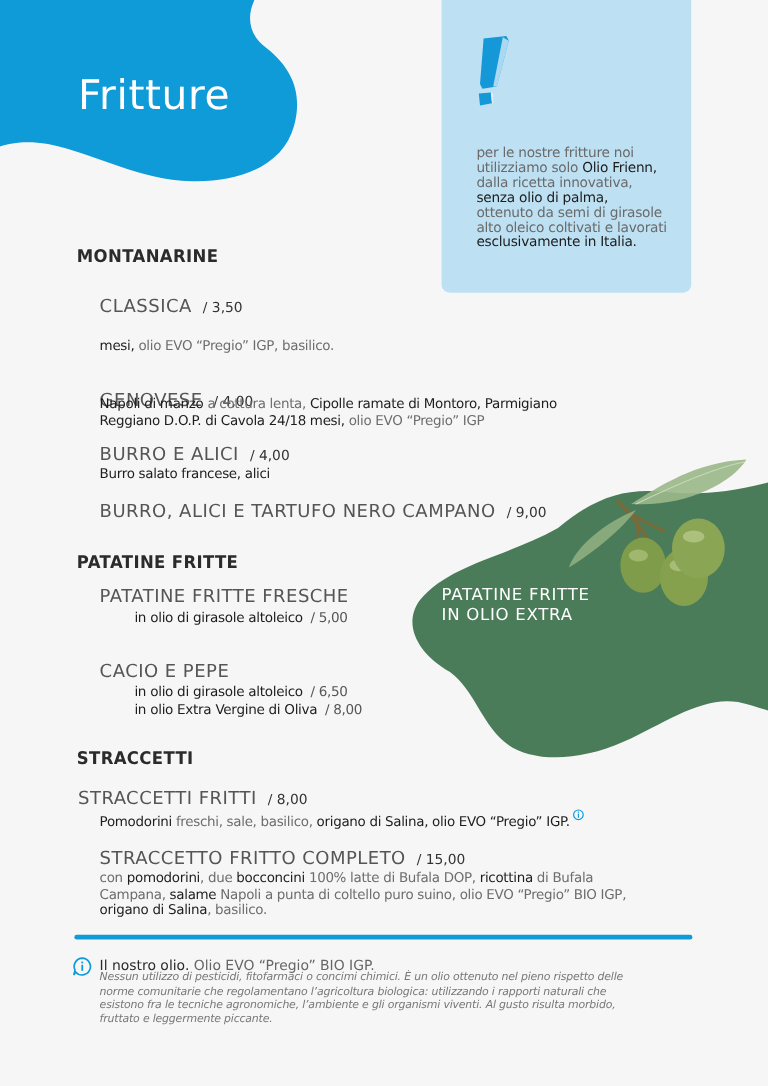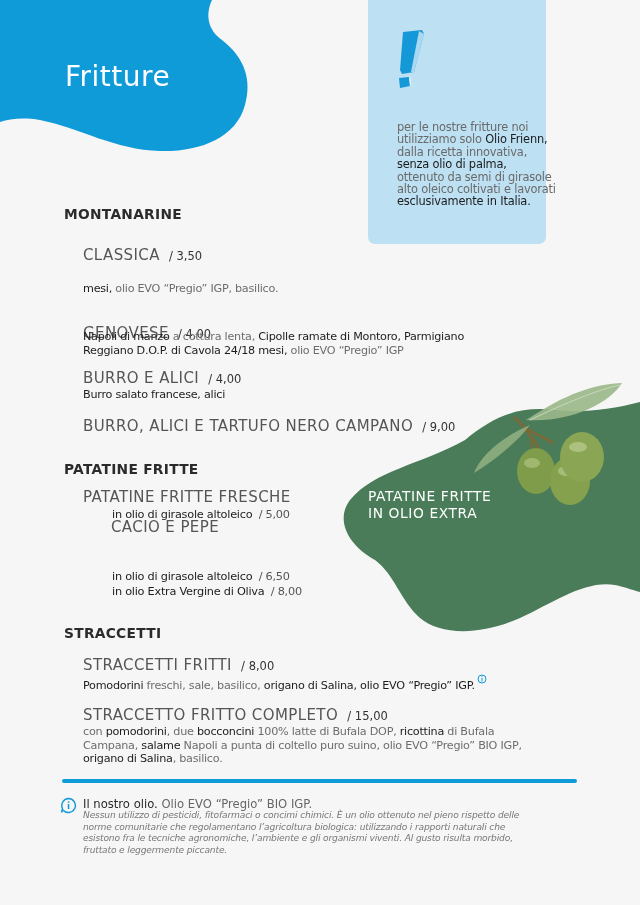--- a/index.html
+++ b/index.html
@@ -5,25 +5,25 @@
     html, body { margin: 0; padding: 0; }
     body {
       width: 640px; height: 905px; position: relative; overflow: hidden;
       background: #f6f6f6;
       font-family: "Liberation Sans", sans-serif;
       color: #222;
     }
     .abs { position: absolute; }
     .bg-svg { position: absolute; left: 0; top: 0; }
     .title {
-      left: 65px; top: 60px; font-size: 28px; color: #fff;
+      left: 65px; top: 60px; font-size: 34px; color: #fff;
       font-family: "DejaVu Sans", sans-serif; font-weight: normal; letter-spacing: 0.5px;
     }
     .notice {
-      left: 368px; top: 0; width: 178px; height: 244px; background: #bde0f3;
+      left: 368px; top: 0; width: 208px; height: 244px; background: #bde0f3;
       border-radius: 0 0 7px 7px;
     }
     .notice-text {
       position: absolute; left: 29px; top: 121px; width: 160px;
       font-size: 11.4px; line-height: 12.4px; color: #6a6a6a;
       font-family: "DejaVu Sans", sans-serif; letter-spacing: -0.2px;
     }
     .notice-text b { font-weight: normal; color: #1c1c1c; }
     .exclaim { position: absolute; left: 26px; top: 28px; }
 
@@ -132,38 +132,38 @@
 </svg>
 
 <div class="abs section-head" style="left:64px; top:461px;">PATATINE FRITTE</div>
 
 <div class="abs item-name" style="left:83px; top:488px;">PATATINE FRITTE FRESCHE</div>
 <div class="abs sub" style="left:112px; top:507px;">
   <span>in olio di girasole altoleico</span>
   <span class="price">/ 5,00</span>
 </div>
 
-<div class="abs item-name" style="left:83px; top:518px;margin-left:28px;">CACIO E PEPE</div>
+<div class="abs item-name" style="left:83px; top:550px;">CACIO E PEPE</div>
 <div class="abs sub" style="left:112px; top:569px;">
   <span>in olio di girasole altoleico</span>
   <span class="price">/ 6,50</span>
 </div>
 <div class="abs sub" style="left:112px; top:584px;">
   <span>in olio Extra Vergine di Oliva</span>
   <span class="price">/ 8,00</span>
 </div>
 
 <div class="abs green-text">
   <div>PATATINE FRITTE</div>
   <div>IN OLIO EXTRA</div>
 </div>
 
 <div class="abs section-head" style="left:64px; top:625px;">STRACCETTI</div>
 
-<div class="abs item-name" style="left:83px; top:656px;">
+<div class="abs item-name" style="left:65px; top:656px;">
   <span>STRACCETTI FRITTI</span>
   <span class="price">/ 8,00</span>
 </div>
 <div class="abs desc" style="left:83px; top:674px; white-space:nowrap;">
   <span>Pomodorini</span><span class="lt"> freschi, sale, basilico,</span><span> origano di Salina,</span><span>  olio EVO “Pregio” IGP.</span><svg class="sup-icon" width="10" height="10" viewBox="0 0 10 10">
       <circle cx="5" cy="5" r="4" fill="none" stroke="#0f9ad8" stroke-width="1"></circle>
       <rect x="4.5" y="4" width="1" height="3.5" fill="#0f9ad8"></rect>
       <rect x="4.5" y="2.3" width="1" height="1" fill="#0f9ad8"></rect>
     </svg>
 </div>

